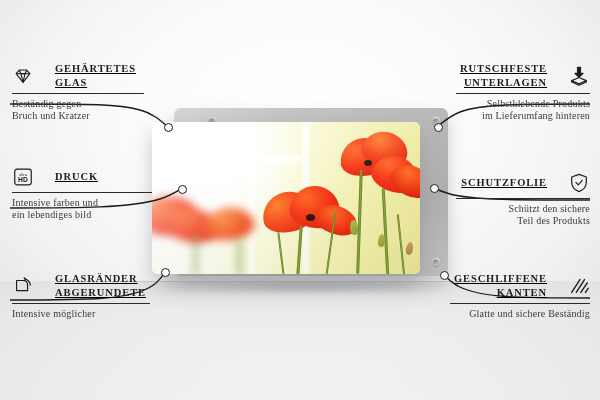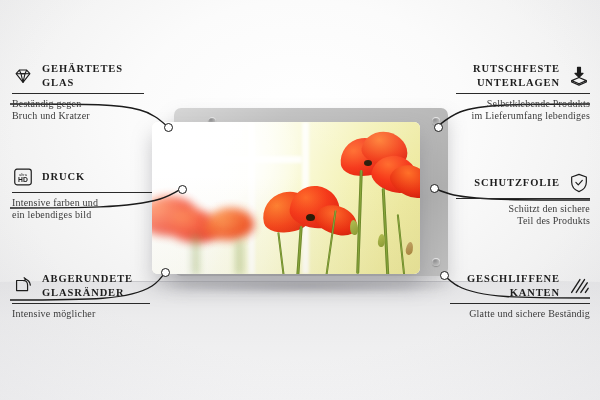--- a/index.html
+++ b/index.html
@@ -85,21 +85,21 @@
       linear-gradient(to bottom,rgba(255,255,255,0) 0%,rgba(255,255,255,.9) 50%,rgba(255,255,255,0) 100%);
   }
   .prod-shadow{
     position:absolute;left:10px;top:170px;width:290px;height:16px;border-radius:50%;
     background:radial-gradient(ellipse,rgba(120,120,126,.38) 0%,rgba(120,120,126,0) 72%);
     filter:blur(2px);
   }
 
   
   .callout{position:absolute;}
-  .c-head{display:flex;align-items:center;gap:8px;}
+  .c-head{display:flex;align-items:center;gap:21px;text-decoration:underline;}
   .c-title{
     font-size:10.5px;font-weight:700;letter-spacing:.9px;color:#1d1d1d;
     line-height:13.5px;text-transform:uppercase;
   }
   .c-rule{height:1px;background:#2a2a2a;margin:4px 0 4px;}
   .c-desc{font-size:10px;line-height:11.5px;color:#3a3a3a;letter-spacing:.2px;}
   .left .c-head{justify-content:flex-start;}
   .left .c-title,.left .c-desc{text-align:left;}
   .right .c-head{justify-content:flex-end;}
   .right .c-title,.right .c-desc{text-align:right;}
@@ -248,22 +248,22 @@
 <div class="callout left" style="left:12px;top:272px;width:138px;">
   <div class="c-head">
     <span class="ico">
       <svg viewBox="0 0 24 24" fill="none" stroke="currentColor" stroke-width="1.3" stroke-linejoin="round" stroke-linecap="round">
         <path d="M5 6 H12 C15.5 6 17 8 17 11 V17 H5 Z"></path>
         <path d="M14.5 4.5 C17.5 5.4 19.6 7.8 20 11"></path>
         <path d="M13.2 3 L15.2 4.6 L13 6.2"></path>
       </svg>
     </span>
     <div>
+      <div class="c-title">GLASRÄNDER</div>
       <div class="c-title">ABGERUNDETE</div>
-      <div class="c-title">GLASRÄNDER</div>
     </div>
   </div>
   <div class="c-rule"></div>
   <div class="c-desc">Intensive möglicher</div>
 </div>
 
 <div class="callout right" style="left:456px;top:62px;width:134px;">
   <div class="c-head">
     <div>
       <div class="c-title">RUTSCHFESTE</div>
@@ -272,21 +272,21 @@
     <span class="ico">
       <svg viewBox="0 0 24 24" fill="none" stroke="currentColor" stroke-width="1.3" stroke-linejoin="round">
         <path d="M10.4 2.5 H13.6 V9.2 H16.4 L12 13.4 L7.6 9.2 H10.4 Z" fill="currentColor"></path>
         <path d="M12 13.6 L20 17 L12 20.4 L4 17 Z"></path>
         <path d="M4 17 V18.6 L12 22 L20 18.6 V17"></path>
       </svg>
     </span>
   </div>
   <div class="c-rule"></div>
   <div class="c-desc">Selbstklebende Produkts</div>
-  <div class="c-desc">im Lieferumfang lebendiges</div>
+  <div class="c-desc">im Lieferumfang hinteren</div>
 </div>
 
 <div class="callout right" style="left:456px;top:172px;width:134px;">
   <div class="c-head">
     <div>
       <div class="c-title">SCHUTZFOLIE</div>
     </div>
     <span class="ico">
       <svg viewBox="0 0 24 24" fill="none" stroke="currentColor" stroke-width="1.3" stroke-linejoin="round" stroke-linecap="round">
         <path d="M12 2.6 L20 5.4 V11 C20 16.1 16.6 19.8 12 21.4 C7.4 19.8 4 16.1 4 11 V5.4 Z"></path>

